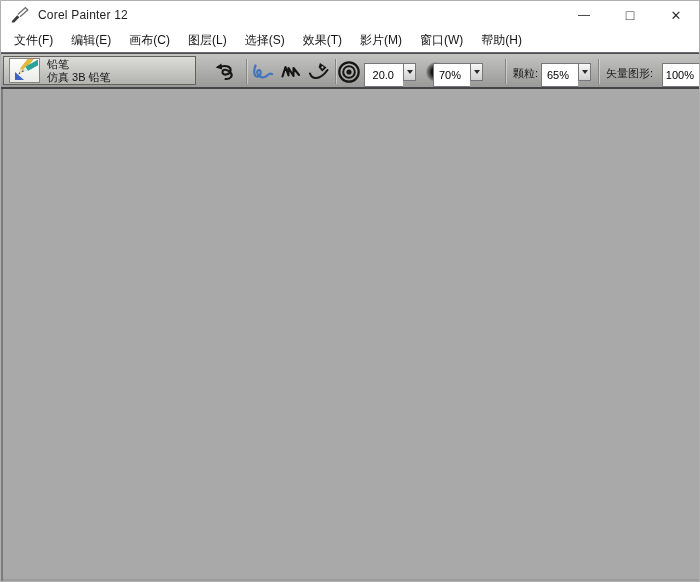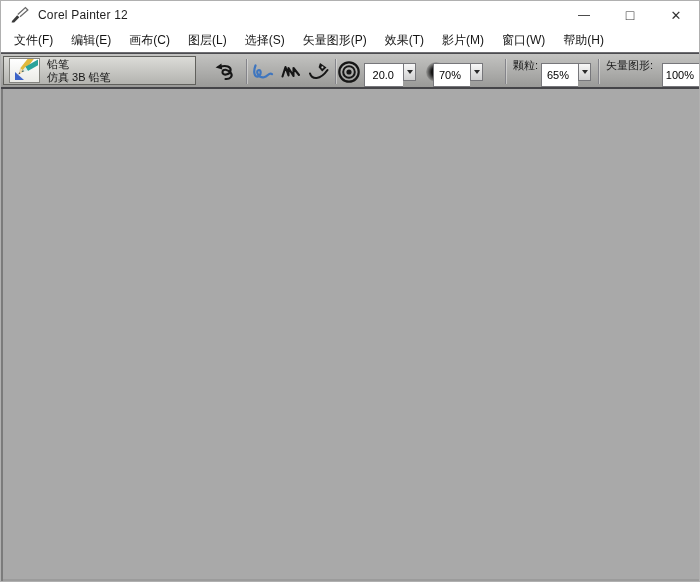--- a/index.html
+++ b/index.html
@@ -44,21 +44,21 @@
              background:radial-gradient(circle, #0d0d0d 0%, #161616 32%, rgba(45,45,45,.55) 55%, rgba(110,110,110,0) 76%); }
   .num-field { position:absolute; top:9px; height:18px; display:flex; }
   .num-field input { height:24px; border:1px solid #77777b; border-right:none;
              background:#ffffff; font-family:"Liberation Sans", sans-serif;
              font-size:11px; text-align:right; padding:0 9px 0 0; color:#000; }
   .dd-btn { width:13px; height:18px; background:linear-gradient(#f8f8f8,#d0d0d0);
              border:1px solid #77777b; display:flex; align-items:center; justify-content:center; }
   .dd-btn::after { content:""; width:0; height:0;
              border-left:3.5px solid transparent; border-right:3.5px solid transparent;
              border-top:4px solid #2a2a2a; }
-  .bar-label { position:absolute; top:4px; font-size:11px; color:#1a1a1a; white-space:nowrap; }
+  .bar-label { position:absolute; top:12px; font-size:11px; color:#1a1a1a; white-space:nowrap; }
   
   .workspace { position:relative; height:494px; background:#a9a9a9;
              border-left:2px solid #7b7b7b; }
   .workspace::after { content:""; position:absolute; left:0; right:0; bottom:0;
              height:4px; background:#9b9b9b; }
 </style>
 </head>
 <body>
 
 <div class="window">
@@ -77,21 +77,20 @@
       <div class="win-btn close">✕</div>
     </div>
   </div>
 
   <div class="menubar">
     <span class="menu-item">文件(F)</span>
     <span class="menu-item">编辑(E)</span>
     <span class="menu-item">画布(C)</span>
     <span class="menu-item">图层(L)</span>
     <span class="menu-item">选择(S)</span>
-    <span class="menu-item">矢量图形(P)</span>
     <span class="menu-item">效果(T)</span>
     <span class="menu-item">影片(M)</span>
     <span class="menu-item">窗口(W)</span>
     <span class="menu-item">帮助(H)</span>
   </div>
 
   <div class="propbar">
 
     <div class="brush-selector">
       <span class="brush-icon-btn">

